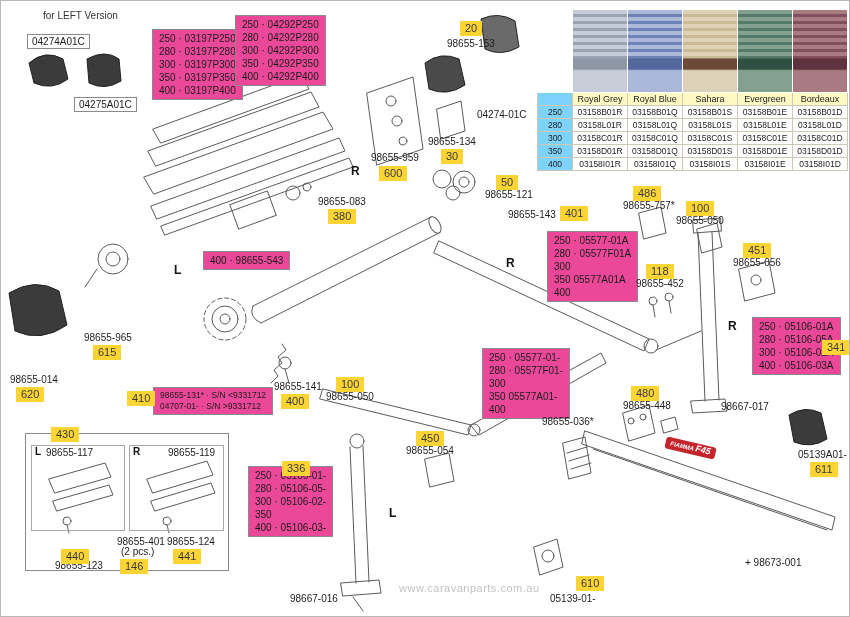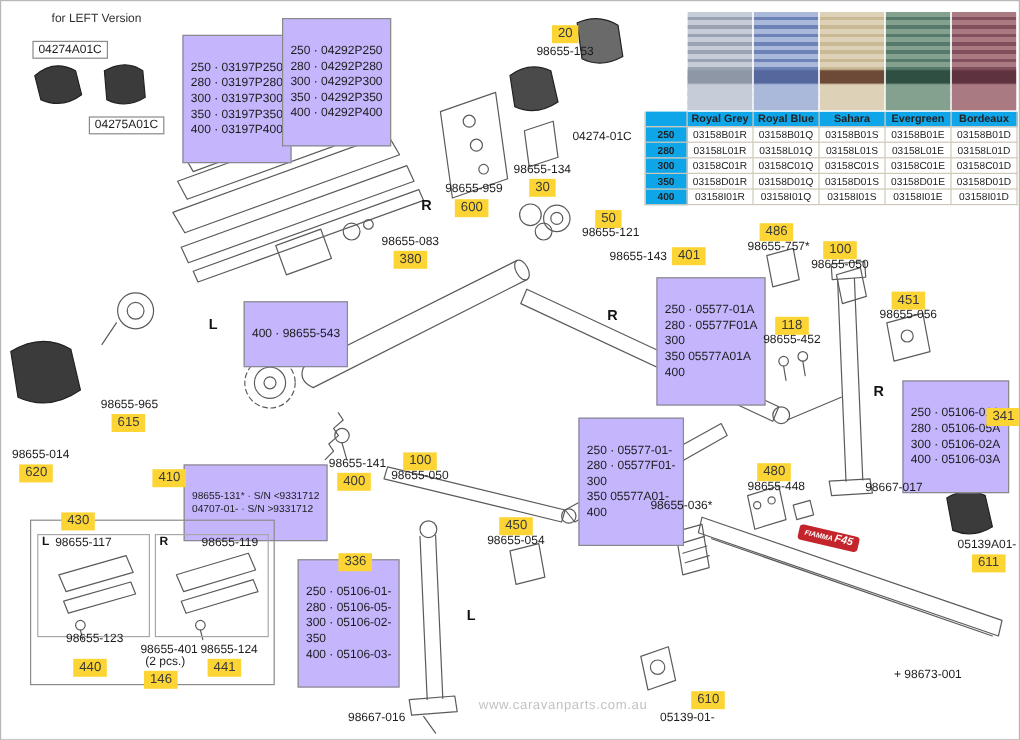--- a/index.html
+++ b/index.html
@@ -5,36 +5,36 @@
   html,body{margin:0;padding:0;background:#fff}
   .canvas{position:relative;width:850px;height:617px;background:#fff;border:1px solid #b8b8b8;
           font-family:"Liberation Sans",sans-serif;overflow:hidden;box-sizing:border-box}
   .art{position:absolute;left:0;top:0}
   .lbl{position:absolute;font-size:10px;color:#1c1c1c;white-space:nowrap}
   .lbl.boxed{border:1px solid #8a8a8a;padding:1px 4px;background:#fff}
   .note{position:absolute;font-size:10px;color:#333;white-space:nowrap}
   .ltr{position:absolute;font-size:12px;font-weight:bold;color:#111}
   .bdg{position:absolute;background:#fcd535;color:#3a3a3a;font-size:11px;line-height:15px;
        padding:0 5px;white-space:nowrap}
-  .pbox{position:absolute;border:1px solid #8a8a8a;background:#c4b5fd;padding:20px 6px;
+  .pbox{position:absolute;border:1px solid #8a8a8a;background:#ec4899;padding:2px 6px;
         font-size:10px;line-height:13px;color:#1c1c1c;white-space:nowrap}
   .pbox.sm{font-size:8.5px;line-height:11px}
   .groupbox{position:absolute;border:1px solid #8a8a8a}
   .subbox{position:absolute;border:1px solid #a8a8a8}
   .watermark{position:absolute;font-size:11px;color:#c3c3c3;letter-spacing:.5px}
   .fiamma{position:absolute;left:664px;top:441px;transform:rotate(13deg);background:#c4242b;
           color:#fff;border-radius:3px;padding:1px 5px;font-size:6px;font-weight:bold;
           font-style:italic;line-height:9px;white-space:nowrap}
   .fiamma .f45{font-size:9px}
   .colors{position:absolute;left:536px;top:8px}
   .colors table{border-collapse:collapse}
   .colors td,.colors th{border:1px solid #cfc8b8;font-size:8.5px;padding:1px 2px;
           text-align:center;color:#222;white-space:nowrap}
-  .colors th{background:#0ea5e9;font-weight:bold;font-size:9px}
-  .colors td.size{background:#0ea5e9;font-weight:bold;width:30px}
+  .colors th{background:#fef9c3;font-weight:normal;font-size:9px}
+  .colors td.size{background:#7dd3fc;font-weight:normal;width:30px}
   .colors td.swatch-cell{padding:0;border:1px solid #fff}
   .colors td.blank{border:1px solid transparent;background:#fff}
   .swatch{width:54px;height:82px}
 </style>
 </head>
 <body>
 
 <div class="canvas">
 
   <svg class="art" width="850" height="617" viewBox="0 0 850 617">
@@ -300,21 +300,21 @@
   <div class="lbl" style="left:797px;top:448px">05139A01-</div>
   <div class="lbl" style="left:744px;top:556px">+ 98673-001</div>
 
   <div class="groupbox" style="left:24px;top:432px;width:202px;height:136px"></div>
   <div class="subbox" style="left:30px;top:444px;width:92px;height:84px"></div>
   <div class="subbox" style="left:128px;top:444px;width:93px;height:84px"></div>
   <div class="ltr" style="left:34px;top:445px;font-size:10px">L</div>
   <div class="lbl" style="left:45px;top:446px">98655-117</div>
   <div class="ltr" style="left:132px;top:445px;font-size:10px">R</div>
   <div class="lbl" style="left:167px;top:446px">98655-119</div>
-  <div class="lbl" style="left:54px;top:526px">98655-123</div>
+  <div class="lbl" style="left:54px;top:559px">98655-123</div>
   <div class="lbl" style="left:116px;top:535px">98655-401</div>
   <div class="lbl" style="left:120px;top:545px">(2 pcs.)</div>
   <div class="lbl" style="left:166px;top:535px">98655-124</div>
 
   <div class="bdg" style="left:459px;top:20px">20</div>
   <div class="bdg" style="left:440px;top:148px">30</div>
   <div class="bdg" style="left:495px;top:174px">50</div>
   <div class="bdg" style="left:378px;top:165px">600</div>
   <div class="bdg" style="left:327px;top:208px">380</div>
   <div class="bdg" style="left:559px;top:205px">401</div>

